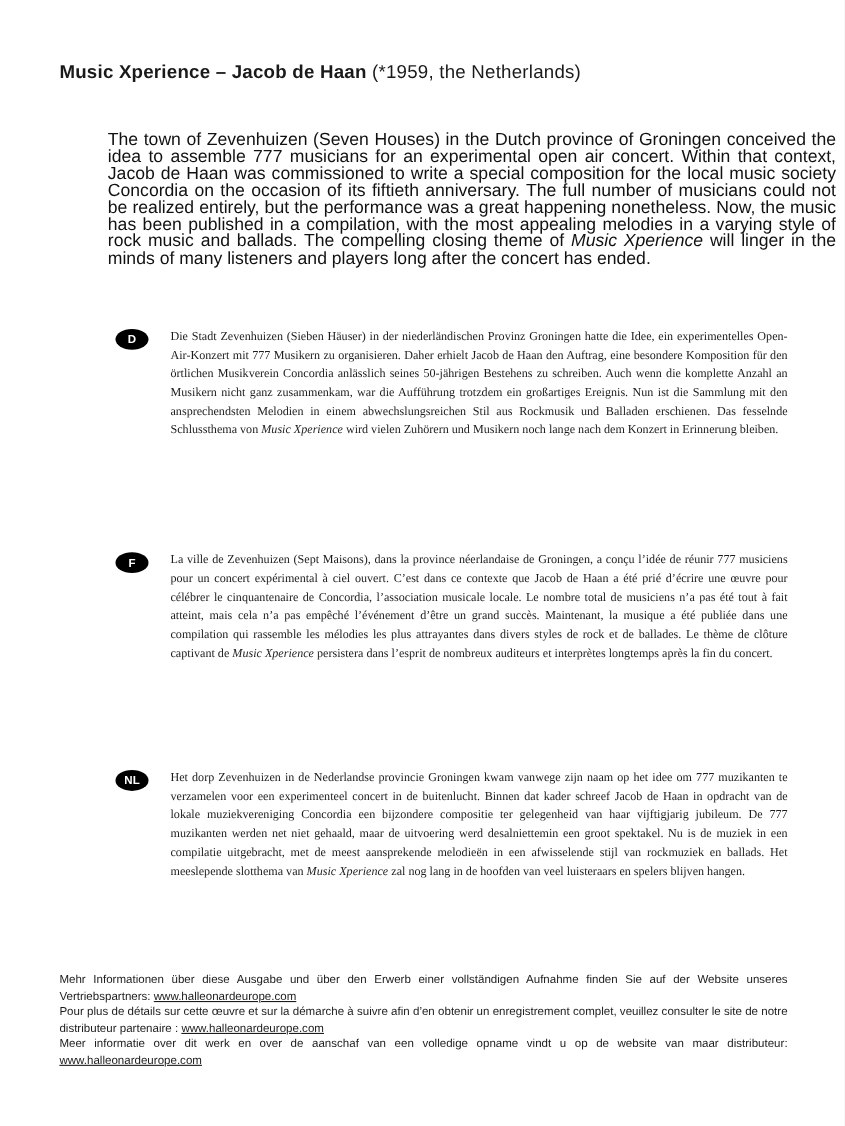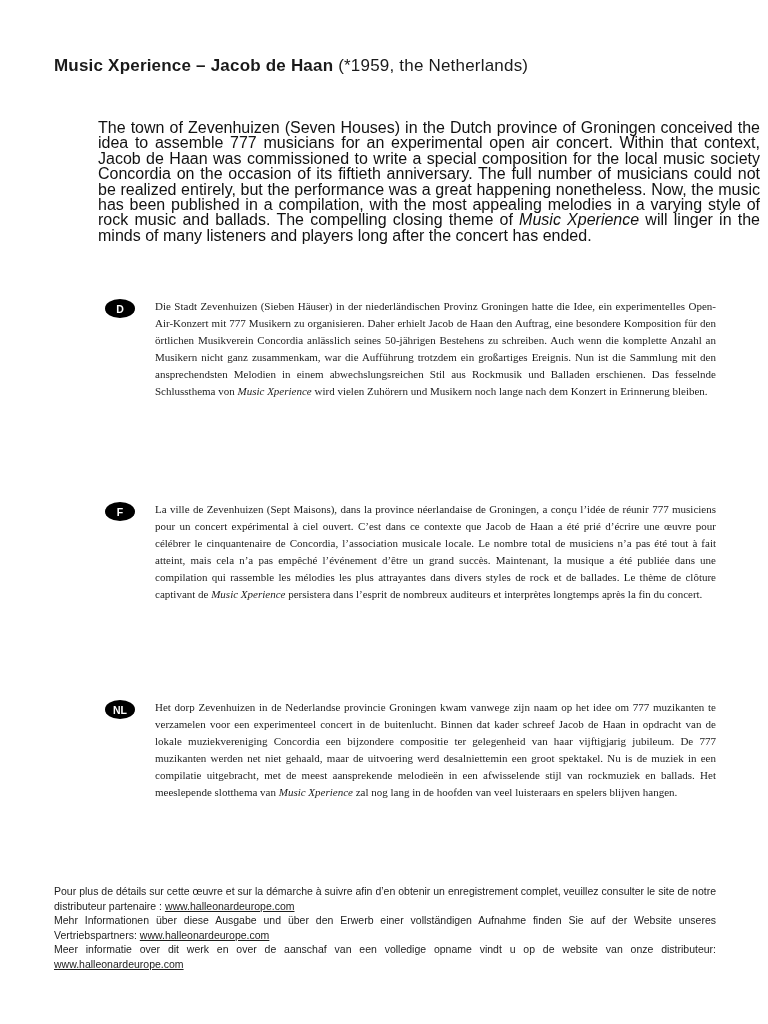--- a/index.html
+++ b/index.html
@@ -115,18 +115,18 @@
   </div>
 
   <div class="lang-section sec-nl">
     <div class="badge">
         <span>NL</span>
       </div>
     <p class="lang-text"><span>Het dorp Zevenhuizen in de Nederlandse provincie Groningen kwam vanwege zijn naam op het idee om 777 muzikanten te verzamelen voor een experimenteel concert in de buitenlucht. Binnen dat kader schreef Jacob de Haan in opdracht van de lokale muziekvereniging Concordia een bijzondere compositie ter gelegenheid van haar vijftigjarig jubileum. De 777 muzikanten werden net niet gehaald, maar de uitvoering werd desalniettemin een groot spektakel. Nu is de muziek in een compilatie uitgebracht, met de meest aansprekende melodieën in een afwisselende stijl van rockmuziek en ballads. Het meeslepende slotthema van </span><span class="it">Music Xperience</span><span> zal nog lang in de hoofden van veel luisteraars en spelers blijven hangen.</span></p>
   </div>
 
   <div class="footer">
+    <p><span>Mehr Informationen über diese Ausgabe und über den Erwerb einer vollständigen Aufnahme finden Sie auf der Website unseres Vertriebspartners: </span><span class="link">www.halleonardeurope.com</span></p>
     <p><span>Pour plus de détails sur cette œuvre et sur la démarche à suivre afin d’en obtenir un enregistrement complet, veuillez consulter le site de notre distributeur partenaire : </span><span class="link">www.halleonardeurope.com</span></p>
-    <p><span>Mehr Informationen über diese Ausgabe und über den Erwerb einer vollständigen Aufnahme finden Sie auf der Website unseres Vertriebspartners: </span><span class="link">www.halleonardeurope.com</span></p>
-    <p><span>Meer informatie over dit werk en over de aanschaf van een volledige opname vindt u op de website van onze distributeur: </span><span class="link">www.halleonardeurope.com</span></p>
+    <p><span>Meer informatie over dit werk en over de aanschaf van een volledige opname vindt u op de website van maar distributeur: </span><span class="link">www.halleonardeurope.com</span></p>
   </div>
 
 </div>
 
 </body></html>

